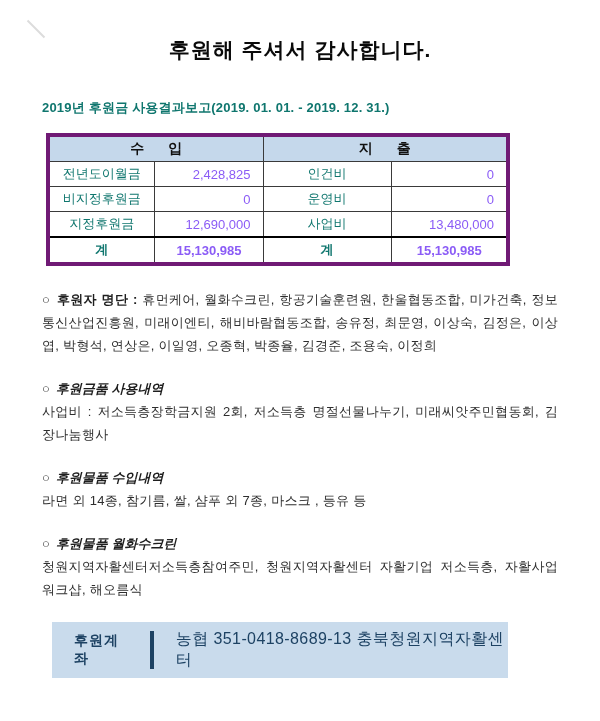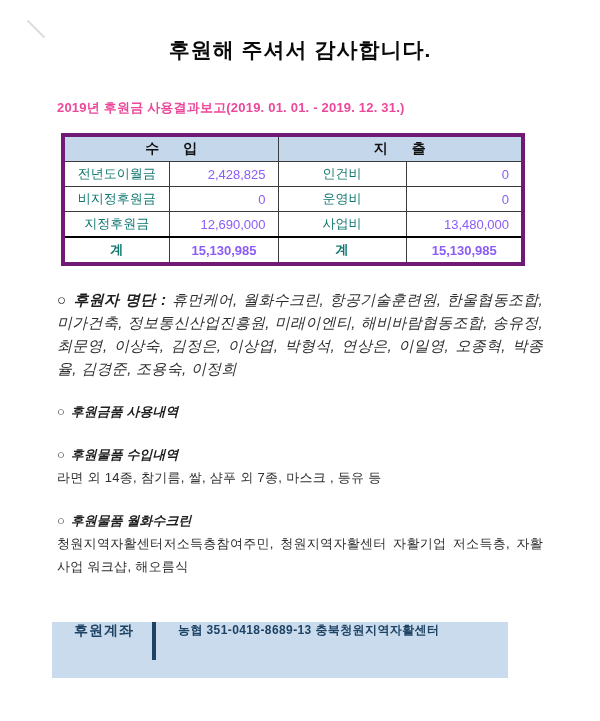--- a/index.html
+++ b/index.html
@@ -4,56 +4,56 @@
 <style>
   html,body { margin:0; padding:0; }
   body {
     width:600px; height:721px; background:#ffffff; position:relative; overflow:hidden;
     font-family:"Liberation Sans","DejaVu Sans",sans-serif; color:#2b2b2b;
   }
   .artifact {
     position:absolute; left:24px; top:28px; width:24px; height:2px;
     background:#dcdcdc; transform:rotate(45deg);
   }
-  .page { padding:0 57px; }
+  .page { padding:0 42px; }
   .title {
     margin:36px 0 0; text-align:center;
     font-size:21px; font-weight:bold; color:#0a0a0a; letter-spacing:1px;
   }
   .subtitle {
-    margin-top:35px; font-size:13px; font-weight:bold; color:#ec4899; letter-spacing:0.2px;
+    margin-top:35px; font-size:13px; font-weight:bold; color:#0f766e; letter-spacing:0.2px;
   }
   table.budget {
     margin:16px 0 0 4px; width:460px; border-collapse:collapse; table-layout:fixed;
     border:4px solid #701a75;
   }
   table.budget th, table.budget td { border:1px solid #3a3a3a; height:22px; overflow:hidden; }
   table.budget th {
     background:var(--table-header-bg,#c5d8eb); font-size:14px; font-weight:bold;
     color:#111; text-align:center; letter-spacing:10px; text-indent:10px;
   }
   td.lbl { text-align:center; font-size:13px; color:#0f766e; }
   td.val { text-align:right; padding-right:12px; font-size:13px; color:#8b5cf6; }
   tr.total td { border-top:2px solid #000; font-weight:bold; }
   tr.total td.val { text-align:center; padding-right:0; }
   .sec {
-    margin:22px 0 0; font-size:15px; line-height:23px;
-    text-align:justify; letter-spacing:0.3px; color:#2e2e2e;font-style:italic;
+    margin:22px 0 0; font-size:13px; line-height:23px;
+    text-align:justify; letter-spacing:0.3px; color:#2e2e2e;
   }
   .sec .b, .sec .h, .sech .b, .sech .h { font-weight:bold; color:#1e1e1e; }
   .sec .b, .sech .b { margin-right:6px; }
   .sech { margin:20px 0 0; font-size:13px; line-height:23px;font-style:italic; }
   .secb { margin:0; font-size:13px; line-height:23px; text-align:justify; letter-spacing:0.3px; color:#2e2e2e; }
   .banner {
     position:absolute; left:52px; top:622px; width:456px; height:56px;
-    background:var(--banner-bg,#c9dbec); display:flex; align-items:flex-start;
+    background:var(--banner-bg,#c9dbec); display:flex; align-items:center;
   }
   .flabel { margin-left:22px; font-size:14px; font-weight:bold; color:var(--banner-text,#1d4263); letter-spacing:1px; }
   .fbar { width:4px; height:38px; background:var(--banner-text,#1d4263); margin:0 22px 0 18px; flex:none; }
-  .facct { font-size:12px; font-weight:bold; color:var(--banner-text,#1d4263); letter-spacing:0.4px; }
+  .facct { font-size:16px; font-weight:normal; color:var(--banner-text,#1d4263); letter-spacing:0.4px; }
 </style>
 </head>
 <body>
 
 <div class="artifact"></div>
 
 <div class="page">
 
   <h1 class="title">후원해 주셔서 감사합니다.</h1>
 
@@ -95,20 +95,21 @@
         <td class="lbl">계</td>
         <td class="val">15,130,985</td>
       </tr>
     </tbody>
   </table>
 
   <p class="sec"><span class="b">○</span><span class="h">후원자 명단</span><span class="h"> :  </span><span>휴먼케어, 월화수크린, 항공기술훈련원, 한울협동조합, 미가건축, 정보통신산업진흥원, 미래이엔티, 해비바람협동조합, 송유정, 최문영, 이상숙, 김정은, 이상엽, 박형석, 연상은, 이일영, 오종혁, 박종율, 김경준, 조용숙, 이정희</span></p>
 
   <div>
     <p class="sech"><span class="b">○</span><span class="h">후원금품 사용내역</span></p>
+    <p class="secb">사업비 : 저소득층장학금지원 2회, 저소득층 명절선물나누기, 미래씨앗주민협동회, 김장나눔행사</p>
   </div>
 
   <div>
     <p class="sech"><span class="b">○</span><span class="h">후원물품 수입내역</span></p>
     <p class="secb">라면 외 14종, 참기름, 쌀, 샴푸 외 7종, 마스크 , 등유 등</p>
   </div>
 
   <div>
     <p class="sech"><span class="b">○</span><span class="h">후원물품 월화수크린</span></p>
     <p class="secb">청원지역자활센터저소득층참여주민, 청원지역자활센터 자활기업 저소득층, 자활사업 워크샵, 해오름식</p>

